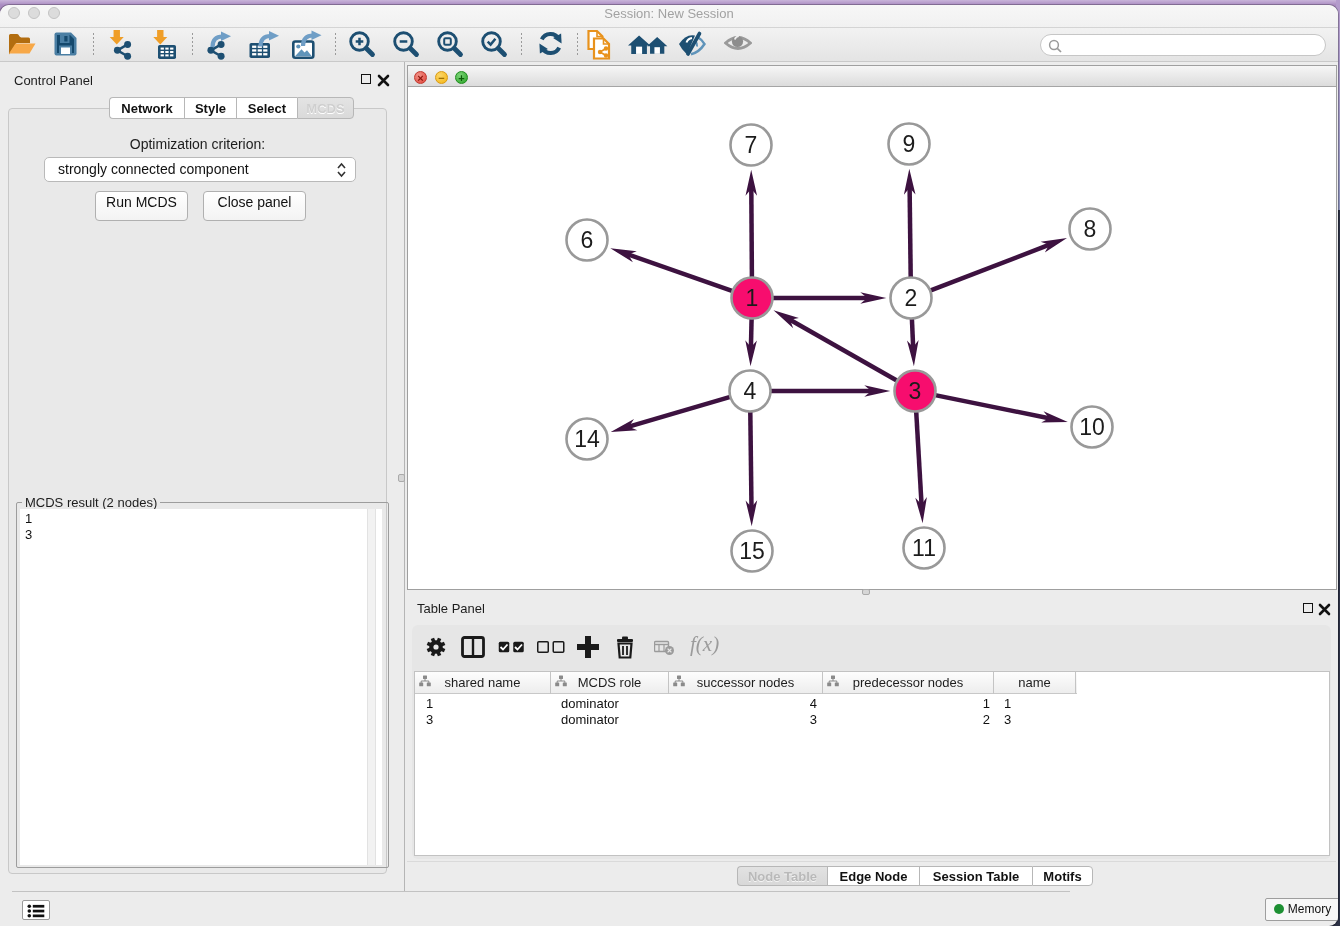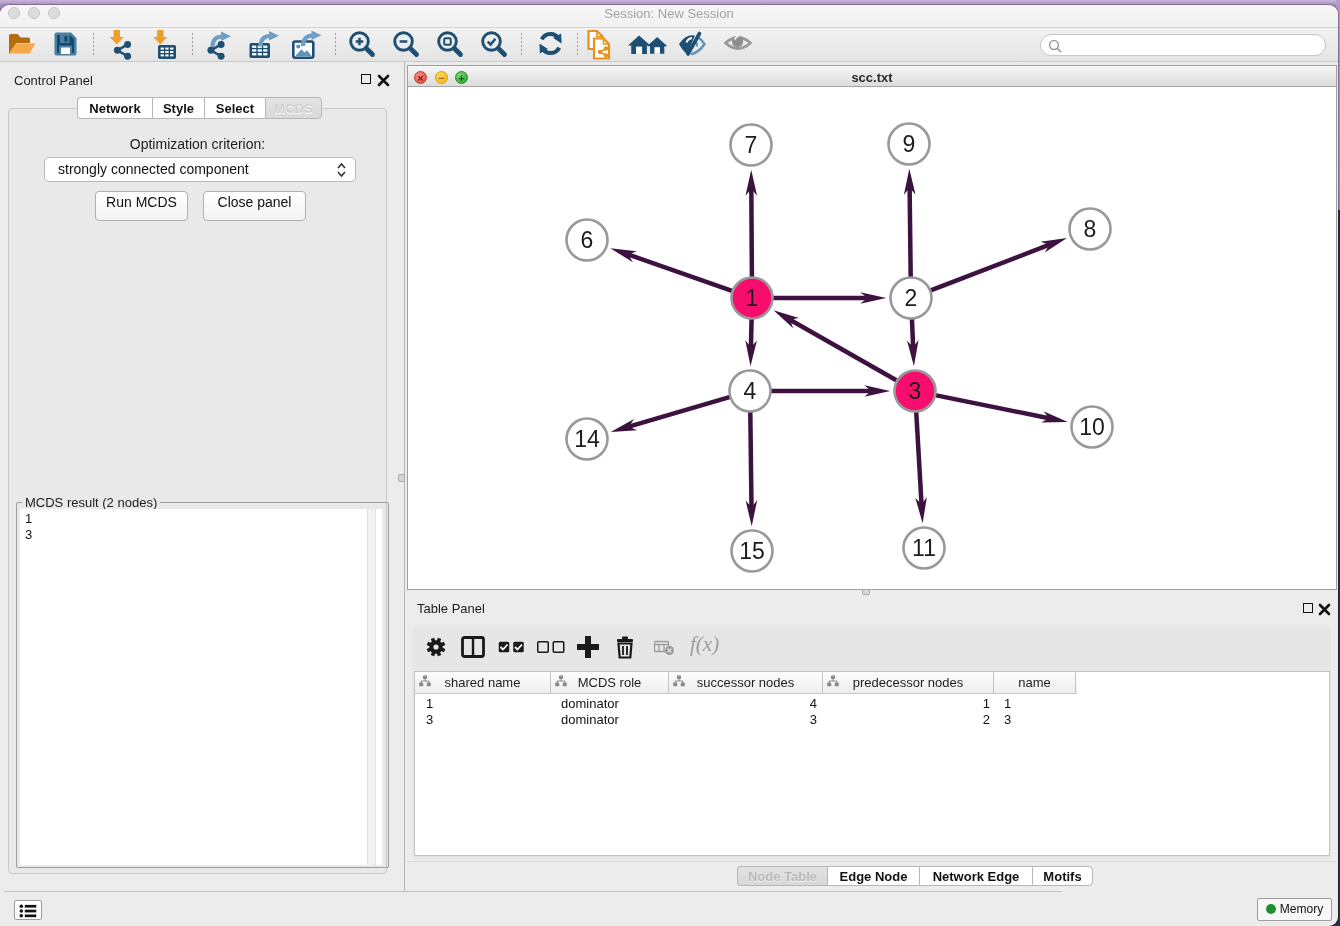--- a/index.html
+++ b/index.html
@@ -18,21 +18,21 @@
 #searchbox { position:absolute; left:1040px; top:6px; width:286px; height:22px; background:#fff; border:1px solid #c6c6c6; border-radius:12px; }
 #searchbox svg { position:absolute; left:7px; top:4px; }
 
 
 #cp { left:0; top:57px; width:395px; height:829px; background:#ececec; }
 #cp-title { position:absolute; left:14px; top:11px; font-size:13px; color:#1d1d1d; }
 #cp-float { position:absolute; left:361px; top:12px; width:10px; height:10px; border:1px solid #111; }
 #cp-x { position:absolute; left:377px; top:11px; }
 #cp-tabs { position:absolute; left:77px; top:35px; z-index:3; height:22px; display:flex; font-size:13px; font-weight:bold; }
 .cptab { border:1px solid #b7b7b7; border-right:none; background:#fff; color:#111; display:flex; align-items:center; justify-content:center; }
-.cptab.first { border-radius:4px 0 0 4px; }
+.cptab.first { border-radius:4px 0 0 4px;margin-left:32px; }
 .cptab.sel { background:linear-gradient(#e4e4e4,#dadada); color:#cfcfcf; text-shadow:0 1px 0 #fff; border-right:1px solid #b7b7b7; border-radius:0 4px 4px 0; }
 #cp-pane { position:absolute; left:8px; top:46px; width:379px; height:766px; background:#e9e9e9; border:1px solid #c8c8c8; border-radius:4px; }
 #opt-label { position:absolute; left:0; top:74px; width:100%; text-align:center; font-size:14px; color:#1d1d1d; }
 #combo { position:absolute; left:44px; top:95px; width:312px; height:25px; background:#fff; border:1px solid #b9b9b9; border-radius:5px; font-size:14px; color:#111; line-height:23px; padding-left:13px; }
 #combo svg { position:absolute; right:8px; top:3px; }
 .btn { position:absolute; top:129px; height:30px; background:linear-gradient(#ffffff,#f3f3f3); border:1px solid #b0b0b0; border-radius:4px; font-size:14px; color:#111; text-align:center; line-height:21px; }
 #fieldset { position:absolute; left:16px; top:440px; width:373px; height:366px; border:1px solid #9d9d9d; border-radius:2px; }
 #fieldset-legend { position:absolute; left:5px; top:-8px; background:#e9e9e9; padding:0 3px; font-size:13px; color:#1d1d1d; }
 #mcds-text { position:absolute; left:3px; top:6px; width:362px; height:356px; background:#fff; font-size:13px; color:#111; line-height:16px; padding:2px 0 0 5px; }
 #mcds-scroll { position:absolute; right:6px; top:0; width:9px; height:100%; background:#f2f2f2; border-left:1px solid #e2e2e2; border-right:1px solid #e2e2e2; }
@@ -61,21 +61,21 @@
 .th { position:absolute; top:0; height:22px; border-right:1px solid #c4c4c4; text-align:center; line-height:21px; }
 .th svg { position:absolute; left:4px; top:5px; }
 .tr { position:absolute; left:0; width:100%; height:16px; font-size:13px; color:#111; }
 .td { position:absolute; top:0; height:16px; line-height:16px; }
 #tp-tabs { position:absolute; left:286px; top:269px; height:20px; display:flex; font-size:13px; font-weight:bold;padding-left:44px; }
 .tptab { border:1px solid #b7b7b7; border-right:none; background:#fff; color:#111; display:flex; align-items:center; justify-content:center; }
 .tptab.sel { background:linear-gradient(#e2e2e2,#d8d8d8); color:#b9b9b9; text-shadow:0 1px 0 #f5f5f5; border-radius:4px 0 0 4px; }
 .tptab.last { border-right:1px solid #b7b7b7; border-radius:0 4px 4px 0; }
 
 
-#status { left:4px; top:886px; width:1058px; height:35px; background:#ececec; border-top:1px solid #c2c2c2; }
+#status { left:12px; top:886px; width:1058px; height:35px; background:#ececec; border-top:1px solid #c2c2c2; }
 #list-btn { position:absolute; left:10px; top:8px; width:28px; height:20px; background:#fff; border:1.5px solid #9a9a9a; border-radius:2px; }
 #mem-btn { position:absolute; left:1253px; top:6px; width:75px; height:23px; background:#f7f7f7; border:1px solid #9e9e9e; border-radius:2px; font-size:12px; color:#111; text-align:center; line-height:21px; }
 #mem-btn i { display:inline-block; width:10px; height:10px; border-radius:50%; background:#1d9033; margin-right:4px; vertical-align:-1px; }
 </style>
 </head>
 <body>
 <div class="abs" id="purpletop"></div>
 <div class="abs" id="purpleright"></div>
 <div class="abs" id="win">
   <div class="abs" id="titlebar">
@@ -265,21 +265,20 @@
     </div>
   </div>
   <div class="abs" id="vsplit-line"></div>
   <div class="abs" id="vsplit-grip"></div>
 
   <div class="abs" id="netwin">
     <div id="net-titlebar">
       <div class="mac" style="left:6px; background:radial-gradient(circle at 35% 30%,#f09389,#e14237); border:1px solid #c03a30; color:#8c150c;">×</div>
       <div class="mac" style="left:27px; background:radial-gradient(circle at 35% 30%,#fbd669,#f5b512); border:1px solid #d99a12; color:#9a6c00;">−</div>
       <div class="mac" style="left:47px; background:radial-gradient(circle at 35% 30%,#7ed47a,#27a323); border:1px solid #1f8c1d; color:#0a5c08;">+</div>
-      <div id="net-title">scc.txt</div>
     </div>
     <div id="graph"><svg width="928" height="503" viewBox="0 0 928 503" font-family="Liberation Sans, sans-serif">
 <g stroke="#3d1240" stroke-width="4.5">
 <line x1="343.9" y1="190.5" x2="343.3" y2="100.7"></line>
 <line x1="324.7" y1="204.2" x2="219.3" y2="167.2"></line>
 <line x1="364.5" y1="211.0" x2="460.3" y2="211.0"></line>
 <line x1="343.6" y1="231.5" x2="342.9" y2="261.3"></line>
 <line x1="502.7" y1="190.5" x2="501.6" y2="99.7"></line>
 <line x1="522.1" y1="203.6" x2="642.2" y2="157.4"></line>
 <line x1="503.9" y1="231.5" x2="505.2" y2="261.3"></line>
@@ -445,21 +444,21 @@
         <div class="td" style="left:146px">dominator</div>
         <div class="td" style="left:330px; width:72px; text-align:right">3</div>
         <div class="td" style="left:500px; width:75px; text-align:right">2</div>
         <div class="td" style="left:589px">3</div>
       </div>
     </div>
     <div style="position:absolute; left:0; top:264px; width:929px; height:1px; background:#dadada;"></div>
     <div id="tp-tabs">
       <div class="tptab sel" style="width:90px">Node Table</div>
       <div class="tptab" style="width:92px">Edge Node</div>
-      <div class="tptab" style="width:113px">Network Edge</div>
+      <div class="tptab" style="width:113px">Session Table</div>
       <div class="tptab last" style="width:61px">Motifs</div>
     </div>
   </div>
 
   <div class="abs" id="status">
     <div id="list-btn">
         <svg style="position:absolute;left:4px;top:2.5px" width="18" height="14" viewBox="0 0 18 14">
           <g fill="#111">
             <circle cx="2.3" cy="2.2" r="1.8"></circle>
             <circle cx="2.3" cy="7" r="1.8"></circle>

